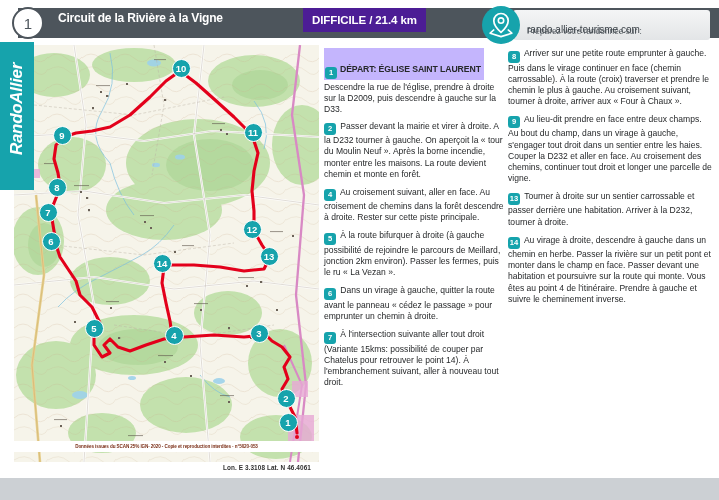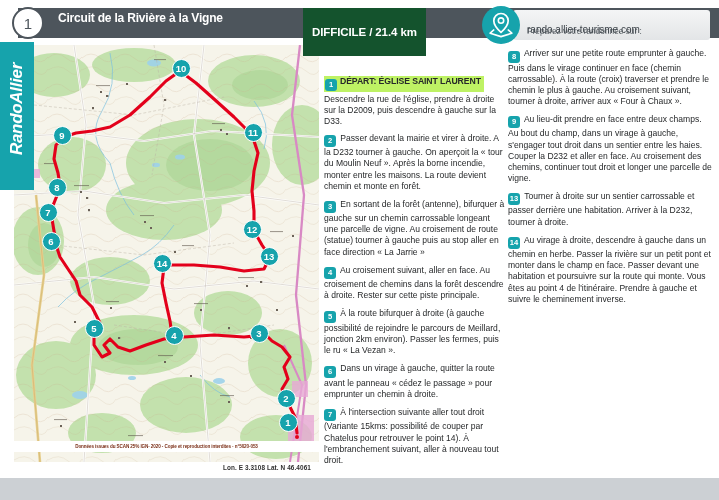--- a/index.html
+++ b/index.html
@@ -26,22 +26,22 @@
     background: #ffffff; border: 2.5px solid #4d555c;
     display: flex; align-items: center; justify-content: center;
     font-size: 15px; color: #4d555c; z-index: 4;
   }
   .hdr-title {
     position: absolute; left: 58px; top: 11px;
     font-size: 12px; font-weight: bold; color: #ffffff;
     letter-spacing: -0.2px; white-space: nowrap; z-index: 3;
   }
   .diff-badge {
-    position: absolute; left: 303px; top: 8px; height: 48px;
-    padding: 0 9px; background: #14532d;
+    position: absolute; left: 303px; top: 8px; height: 24px;
+    padding: 0 9px; background: #4c1d95;
     display: flex; align-items: center;
     font-size: 11.5px; font-weight: bold; color: #ffffff;
     letter-spacing: -0.1px; white-space: nowrap; z-index: 3;
   }
   .promo-box {
     position: absolute; left: 513px; top: 10px; width: 197px; height: 30px;
     background: linear-gradient(180deg,#f4f5f6 0%,#e3e5e7 100%);
     border-radius: 3px; z-index: 2;
   }
   .promo-l1 {
@@ -112,23 +112,23 @@
   .step .sq {
     display: inline-block; vertical-align: -2.5px;
     width: 12px; height: 12px; border-radius: 3px;
     background: #16a3ac; color: #fff;
     font-size: 7.6px; font-weight: bold;
     text-align: center; line-height: 12px;
     margin-right: 2px;
   }
   .step.first { margin-bottom: 6px; }
   .depart-bar {
-    display: inline-block; background: #bef264; color: #26282a;
-    font-size: 8.7px; font-weight: bold; padding: 0 3px 1px 1px;
-    margin-bottom: 2px; letter-spacing: -0.1px; margin-top: 28px;
+    display: inline-block; background: #c4b5fd; color: #26282a;
+    font-size: 8.7px; font-weight: bold; padding: 16px 3px 1px 1px;
+    margin-bottom: 2px; letter-spacing: -0.1px;
   }
   .depart-bar .sq { margin-right: 3px; }
 
   
   #footer {
     position: absolute; left: 0; bottom: 0; width: 719px; height: 22px;
     background: #ccd0d4;
   }
 </style>
 </head>
@@ -340,21 +340,20 @@
       <div class="wp" style="left: 242.5px; top: 219.5px;">12</div>
       <div class="wp" style="left: 259.5px; top: 246.5px;">13</div>
       <div class="wp" style="left: 152.5px; top: 253.5px;">14</div>
     </div>
 
   <div class="map-coords">Lon. E 3.3108   Lat. N 46.4061</div>
 
   <div class="col" id="col-a">
       <div class="step first"><div class="depart-bar"><span class="sq">1</span><span>DÉPART: ÉGLISE SAINT LAURENT</span></div><div>Descendre la rue de l'église, prendre à droite sur la D2009, puis descendre à gauche sur la D33.</div></div>
       <div class="step"><span class="sq">2</span><span> Passer devant la mairie et virer à droite. A la D232 tourner à gauche. On aperçoit la « tour du Moulin Neuf ». Après la borne incendie, monter entre les maisons. La route devient chemin et monte en forêt.</span></div>
-      <div class="step"><span class="sq">3</span><span> En sortant de la forêt (antenne), bifurquer à gauche sur un chemin carrossable longeant une parcelle de vigne. Au croisement de route (statue) tourner à gauche puis au stop aller en face direction « La Jarrie »</span></div>
       <div class="step"><span class="sq">4</span><span> Au croisement suivant, aller en face. Au croisement de chemins dans la forêt descendre à droite. Rester sur cette piste principale.</span></div>
       <div class="step"><span class="sq">5</span><span> À la route bifurquer à droite (à gauche possibilité de rejoindre le parcours de Meillard, jonction 2km environ). Passer les fermes, puis le ru « La Vezan ».</span></div>
       <div class="step"><span class="sq">6</span><span> Dans un virage à gauche, quitter la route avant le panneau « cédez le passage » pour emprunter un chemin à droite.</span></div>
       <div class="step"><span class="sq">7</span><span> À l'intersection suivante aller tout droit (Variante 15kms: possibilité de couper par Chatelus pour retrouver le point 14). À l'embranchement suivant, aller à nouveau tout droit.</span></div>
     </div>
 
   <div class="col" id="col-b">
       <div class="step"><span class="sq">8</span><span> Arriver sur une petite route emprunter à gauche. Puis dans le virage continuer en face (chemin carrossable). À la route (croix) traverser et prendre le chemin le plus à gauche. Au croisement suivant, tourner à droite, arriver aux « Four à Chaux ».</span></div>
       <div class="step"><span class="sq">9</span><span> Au lieu-dit prendre en face entre deux champs. Au bout du champ, dans un virage à gauche, s'engager tout droit dans un sentier entre les haies. Couper la D232 et aller en face. Au croisement des chemins, continuer tout droit et longer une parcelle de vigne.</span></div>
       <div class="step"><span class="sq">13</span><span> Tourner à droite sur un sentier carrossable et passer derrière une habitation. Arriver à la D232, tourner à droite.</span></div>

